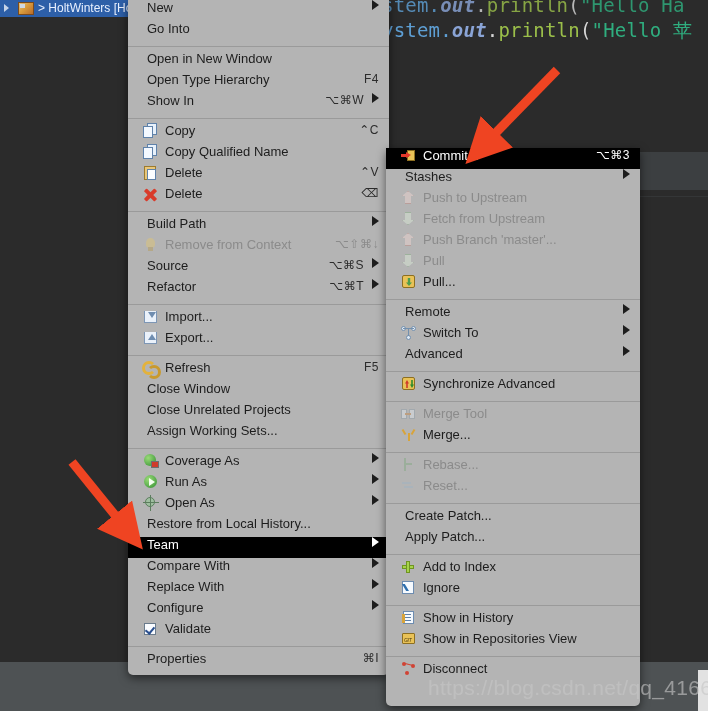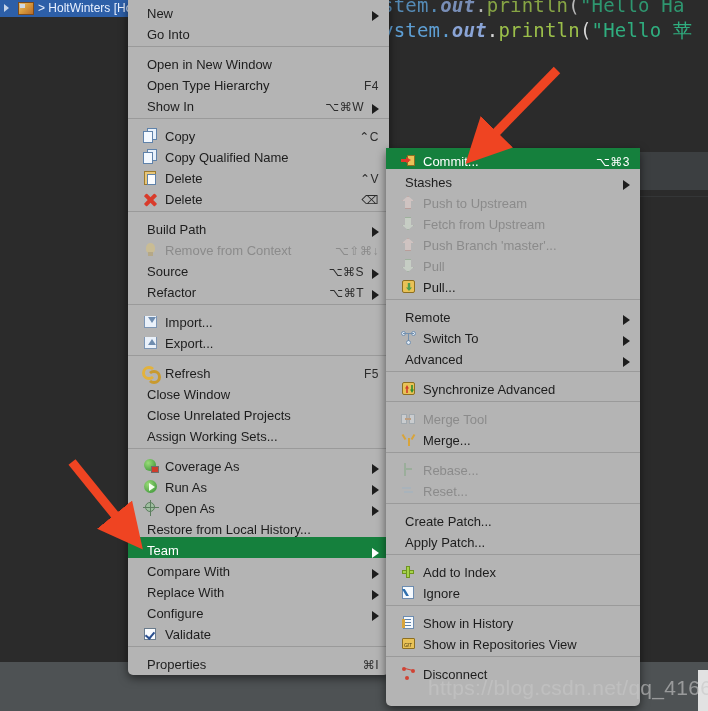--- a/index.html
+++ b/index.html
@@ -98,21 +98,21 @@
     font-size:13px; color:#1d1d1d;
     user-select:none;
   }
   .menu.primary { left:128px; top:0px; width:261px; height:675px;
     border-radius:0 0 5px 5px; }
   .menu.sub     { left:386px; top:148px; width:254px; height:558px;
     border-radius:5px; }
 
   .mi {
     position:relative;
-    display:flex; align-items:flex-end;
+    display:flex; align-items:flex-start;
     height:21px; padding:0 10px 0 0;
     white-space:nowrap;
   }
   .mi .ic {
     width:18px; min-width:18px; height:16px;
     margin-left:14px; margin-right:3px;
     position:relative; display:inline-block;
   }
   .mi .lbl { flex:1 1 auto; padding-left:2px; }
   .mi.noicon .lbl { padding-left:19px; }
@@ -120,21 +120,21 @@
     color:#2c2c2c; font-size:12px; margin-left:10px;
     letter-spacing:.5px;
   }
   .mi .arrow {
     width:0;height:0;margin-left:8px;
     border-left:7px solid #1d1d1d;
     border-top:5px solid transparent;border-bottom:5px solid transparent;
   }
   .mi.disabled .lbl, .mi.disabled .acc { color:#8b8b8b; }
   .mi.disabled .ic { opacity:.42; }
-  .mi.hl { background:#15803d; }
+  .mi.hl { background:#000000; }
   .mi.hl .lbl, .mi.hl .acc { color:#ffffff; }
   .mi.hl .arrow { border-left-color:#ffffff; }
   .sep { height:1px; margin:4px 0; background:#9a9a9a; }
   .ic-copy .a{position:absolute;left:5px;top:0;width:10px;height:12px;
     background:#e8f1fb;border:1px solid #5f82aa;box-sizing:border-box;}
   .ic-copy .b{position:absolute;left:1px;top:3px;width:10px;height:12px;
     background:#f4f9ff;border:1px solid #5f82aa;box-sizing:border-box;}
   .ic-paste .a{position:absolute;left:2px;top:1px;width:12px;height:14px;
     background:#e9c77a;border:1px solid #9c7a2e;box-sizing:border-box;}
   .ic-paste .b{position:absolute;left:5px;top:4px;width:9px;height:11px;

